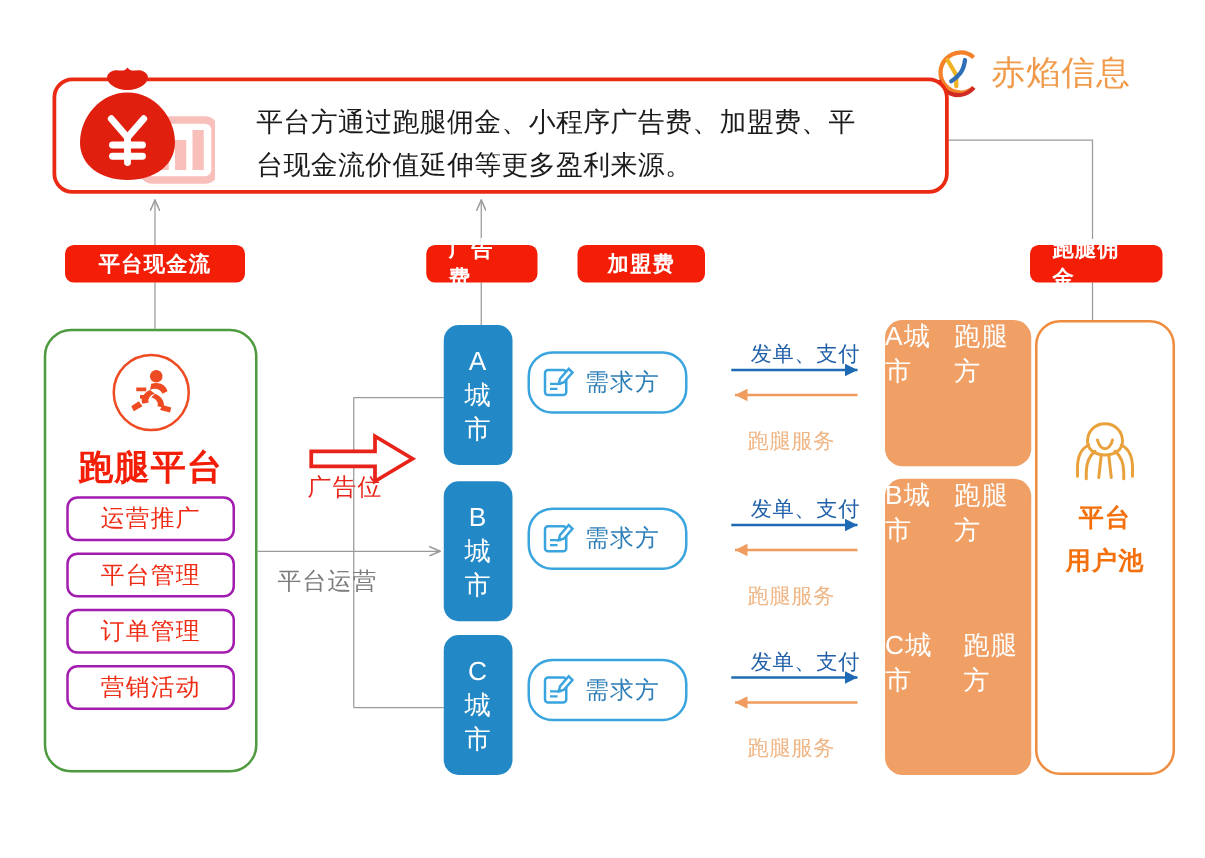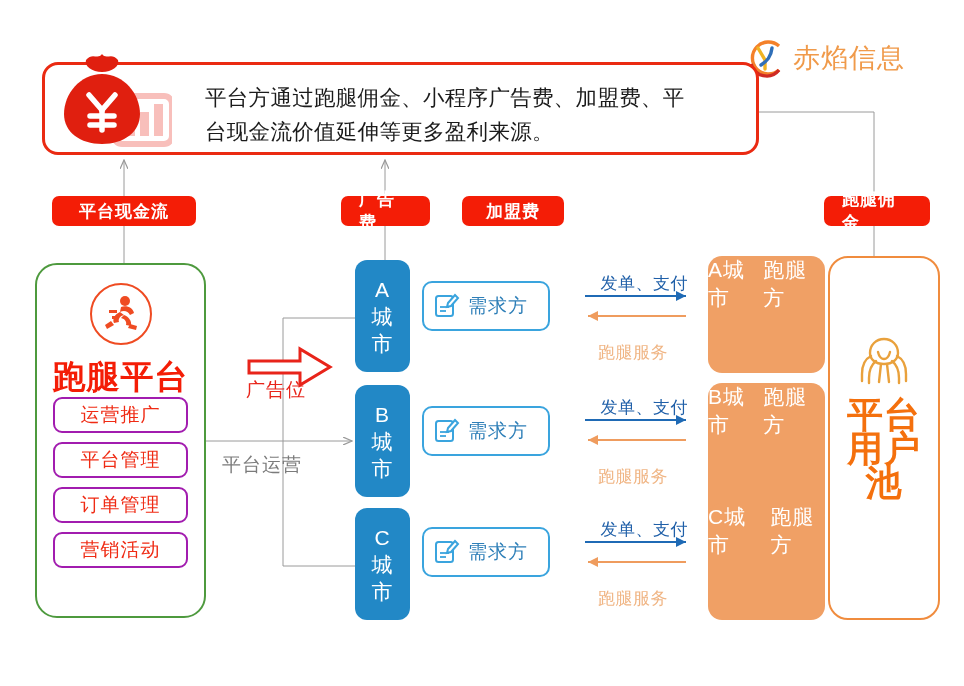--- a/index.html
+++ b/index.html
@@ -91,21 +91,21 @@
     width: 62px; height: 62px;
     border: 2px solid #ef4b22;
     border-radius: 50%;
     box-sizing: border-box;
     display: flex; align-items: center; justify-content: center;
   }
   #platform-title {
     position: absolute;
     left: 0; right: 0; top: 90px;
     text-align: center;
-    font-size: 33px;
+    font-size: 28px;
     font-weight: bold;
     color: #f41d06;
     letter-spacing: 1px;
   }
   #platform-list {
     position: absolute;
     left: 16px; right: 16px; top: 132px;
   }
   .platform-item {
     height: 36px;
@@ -135,21 +135,21 @@
     box-sizing: border-box;
   }
   #city-a { left: 355px; top: 260px; height: 112px; }
   #city-b { left: 355px; top: 385px; height: 112px; }
   #city-c { left: 355px; top: 508px; height: 112px; }
 
   
   .demand-box {
     width: 128px; height: 50px;
     border: 2px solid #3aa4de;
-    border-radius: 10px;
+    border-radius: 20px;
     box-sizing: border-box;
     display: flex; align-items: center; gap: 8px;
     padding-left: 10px;
     background: #ffffff;
   }
   .demand-label {
     font-size: 19px;
     color: #2e7fb8;
     letter-spacing: 1px;
   }
@@ -210,21 +210,21 @@
   }
   #userpool-icon {
     position: absolute;
     left: 50%; top: 78px;
     transform: translateX(-50%);
   }
   #userpool-title {
     position: absolute;
     left: 0; right: 0; top: 140px;
     text-align: center;
-    font-size: 36px;
+    font-size: 20px;
     font-weight: bold;
     line-height: 34px;
     color: #f4700d;
     letter-spacing: 1px;
   }
 
   
   #label-adslot {
     left: 246px; top: 377px;
     font-size: 19px;

